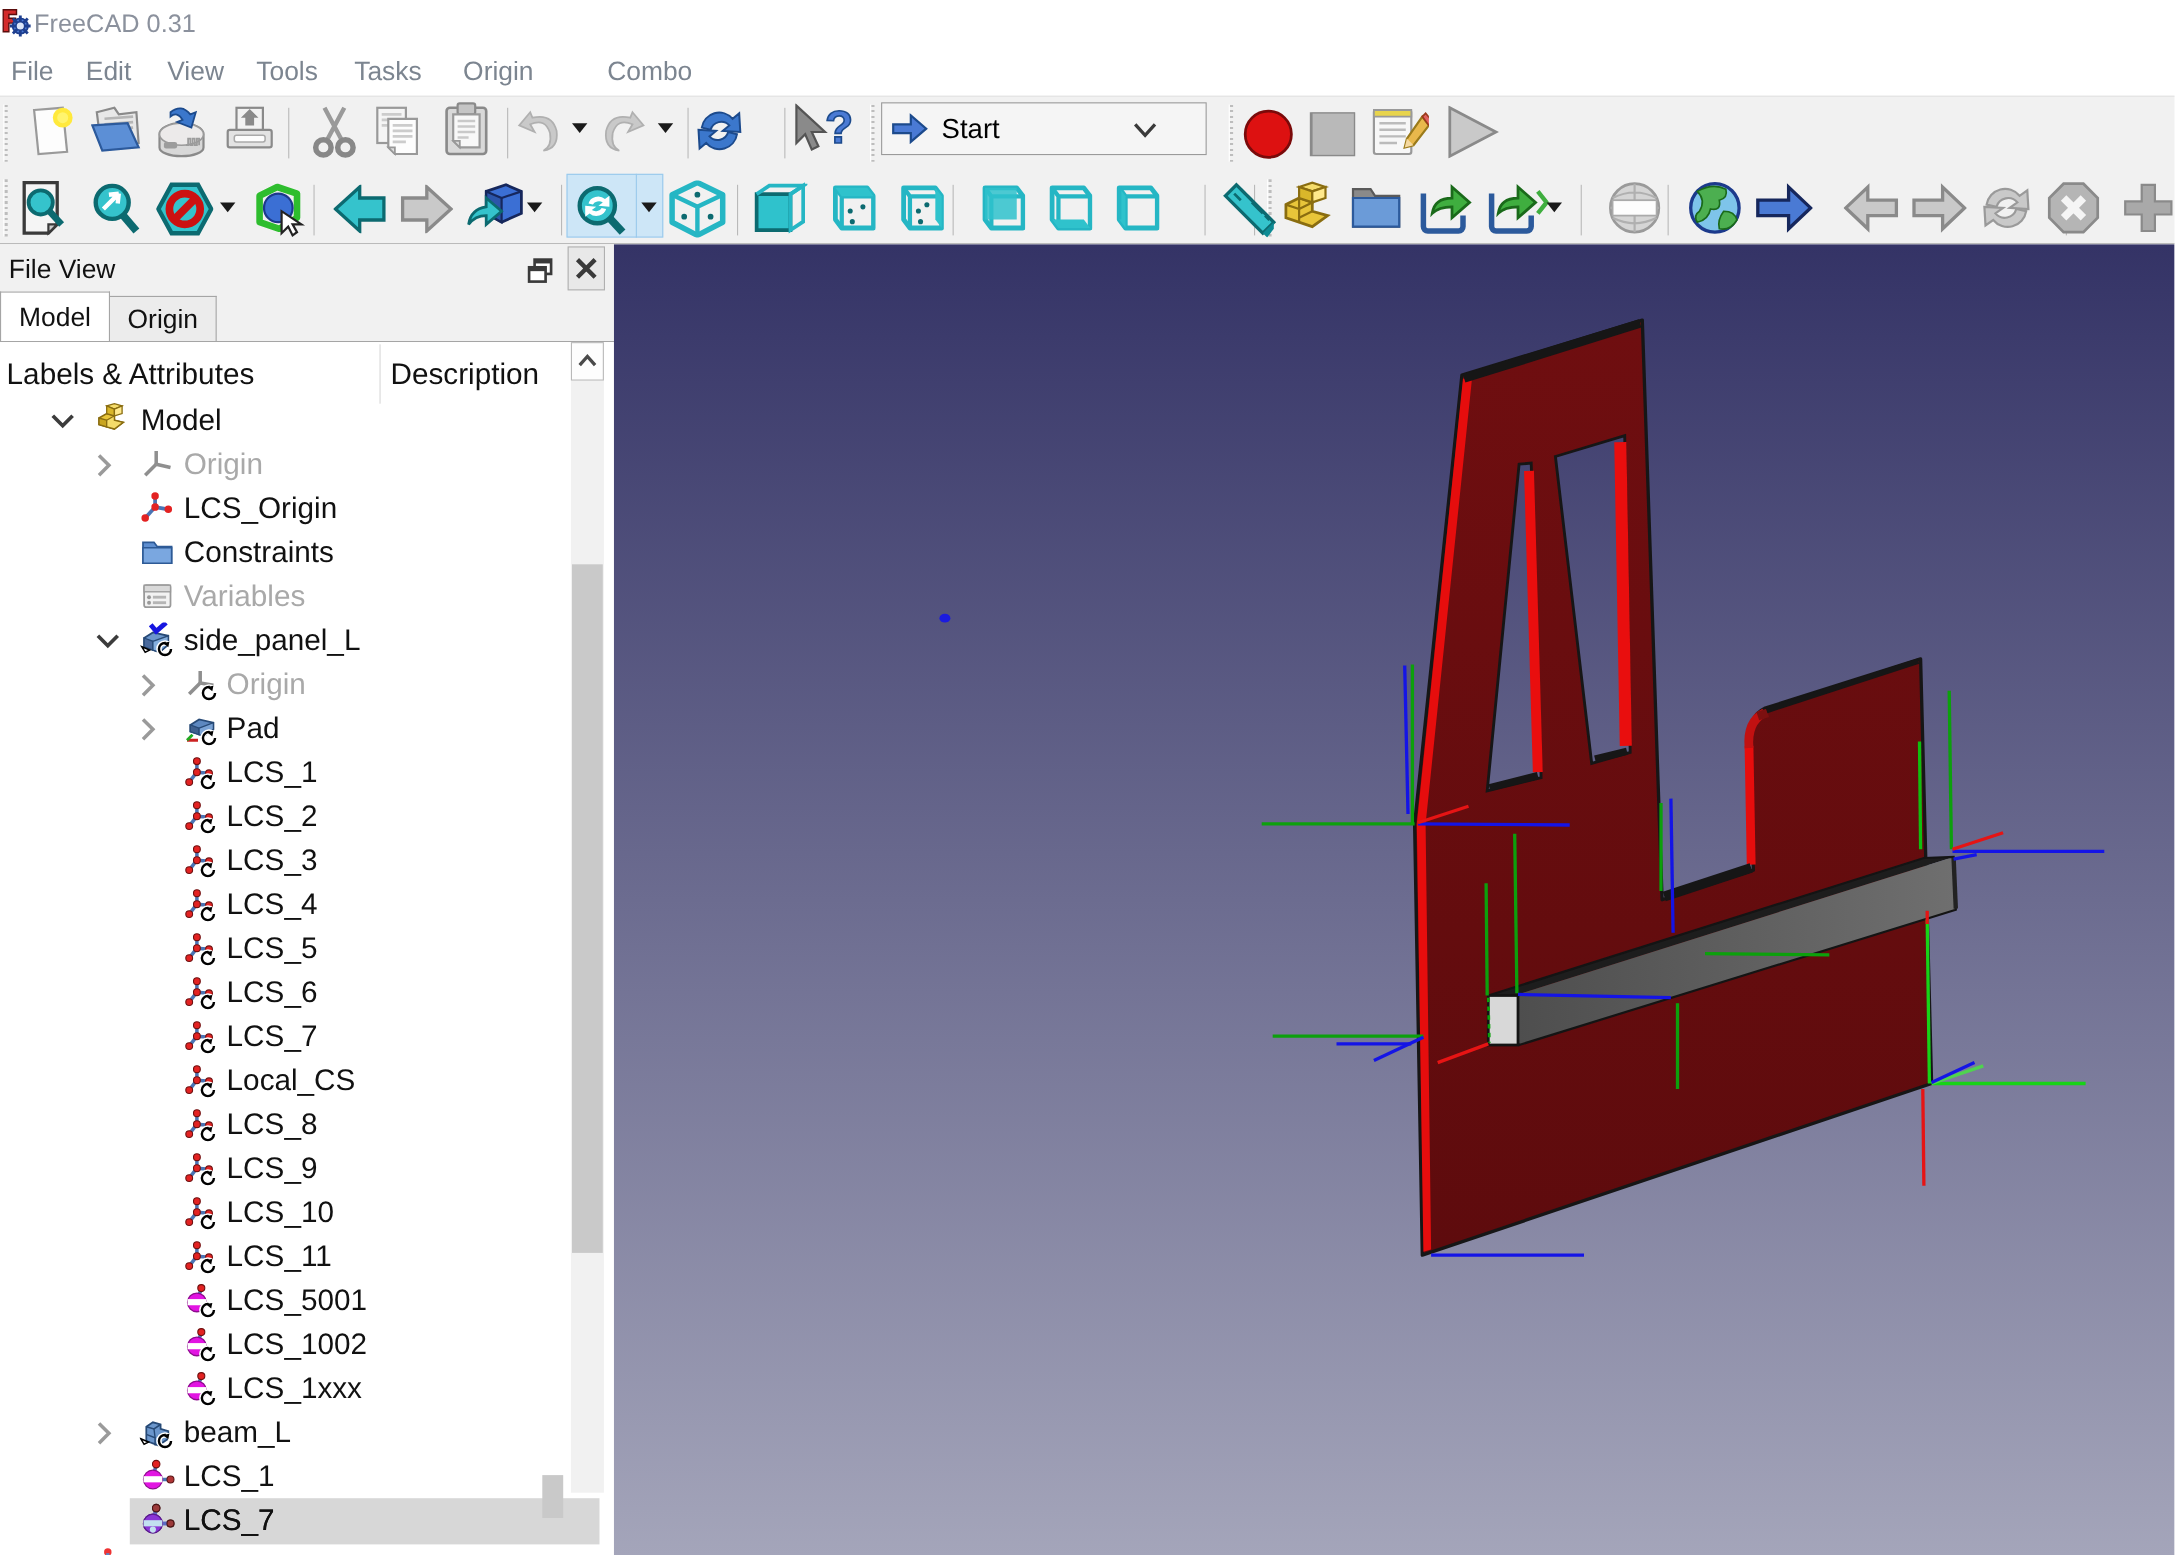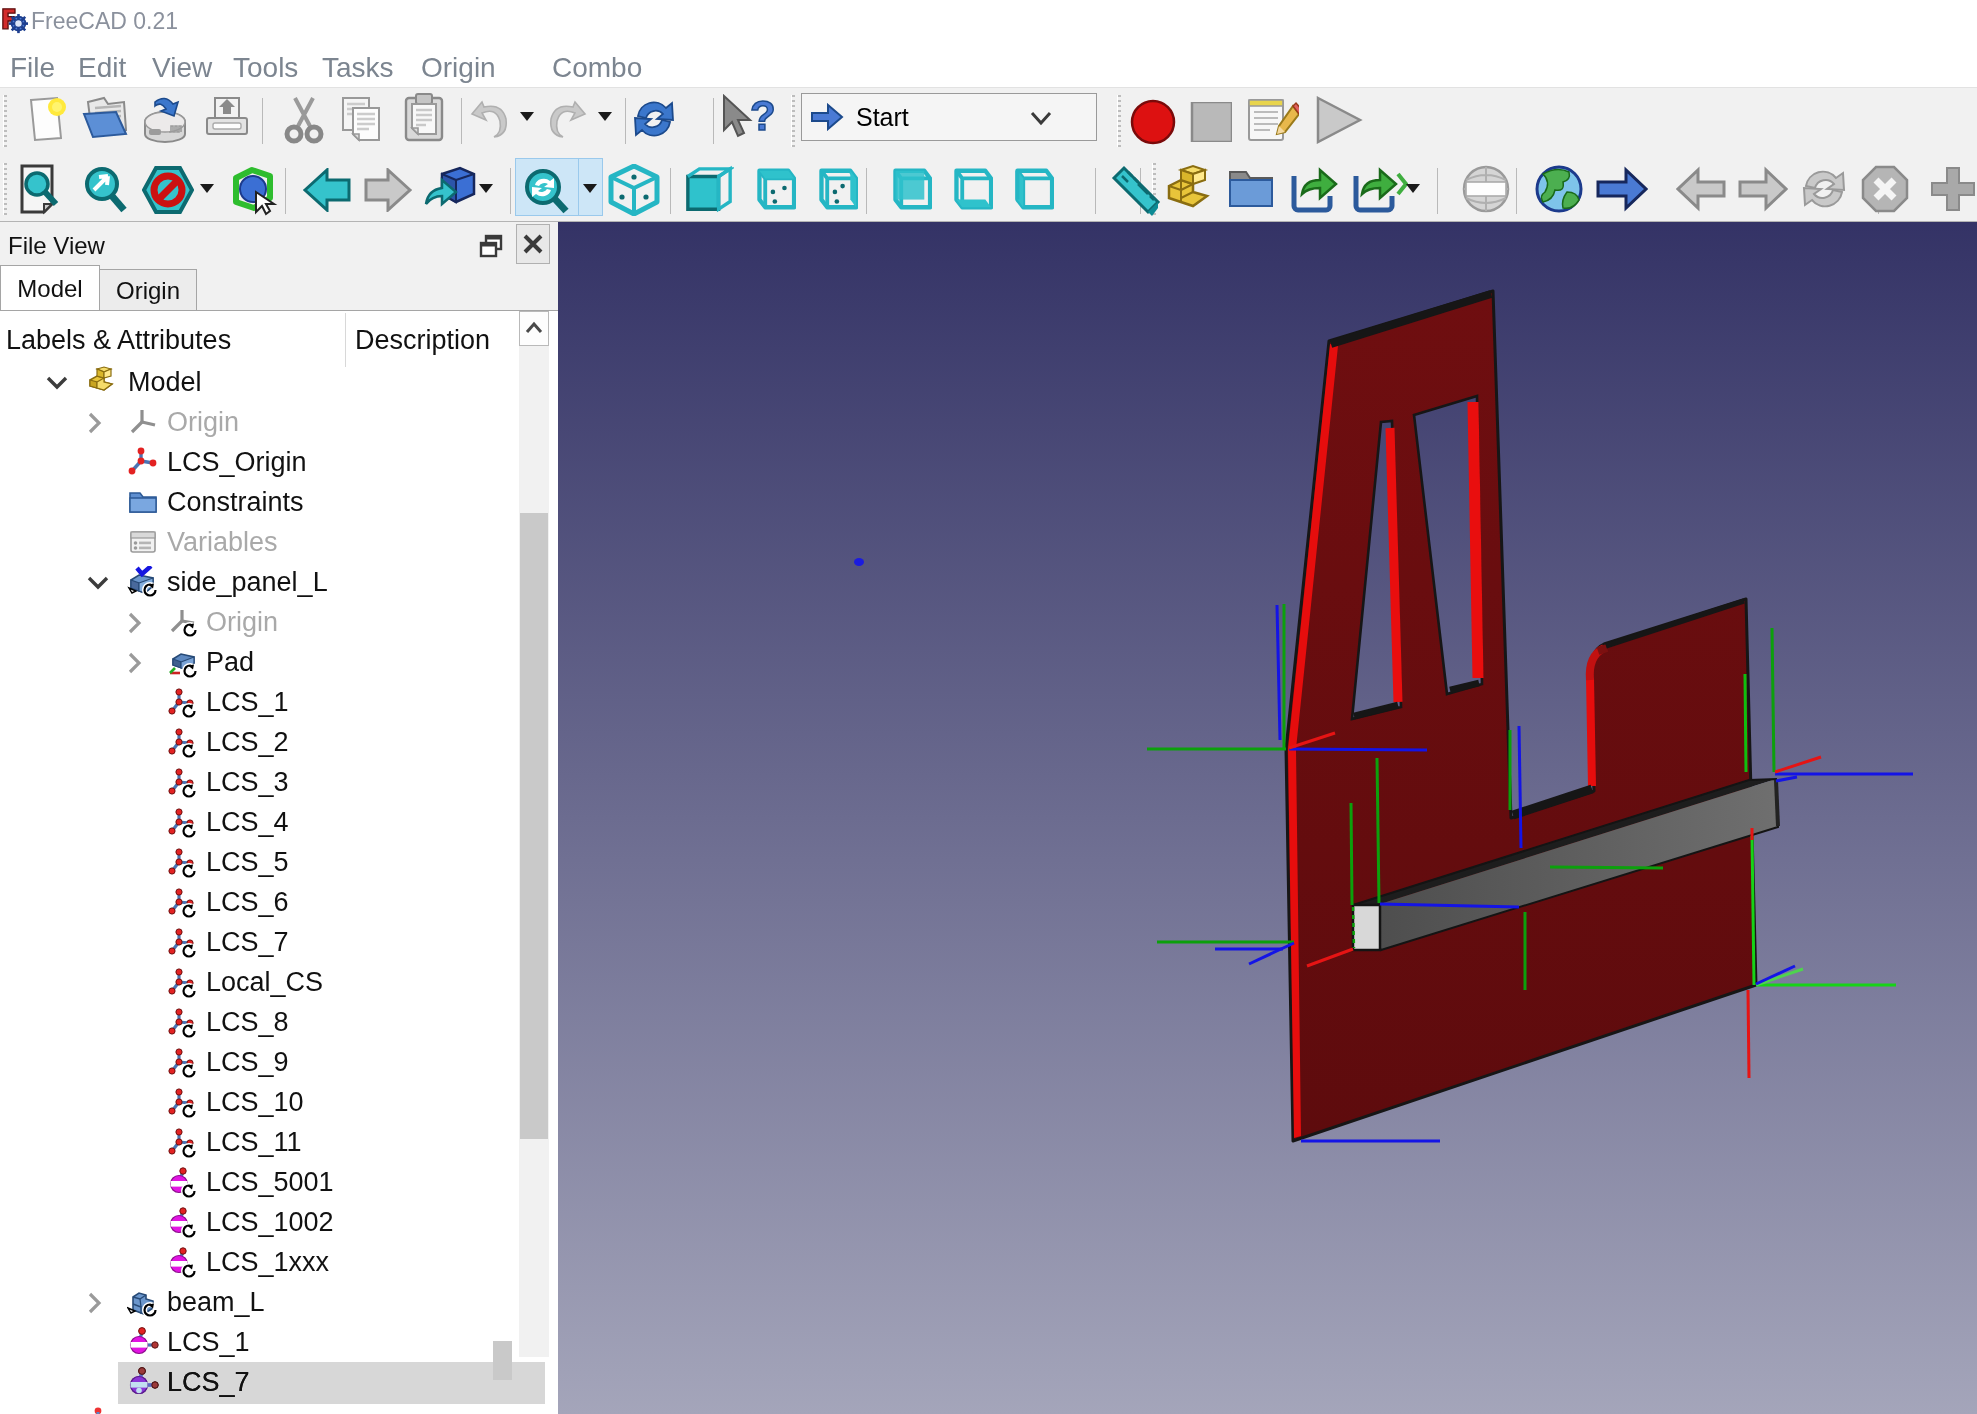--- a/index.html
+++ b/index.html
@@ -4,21 +4,21 @@
 <style>
   * { margin:0; padding:0; box-sizing:border-box; }
   html,body { width:1977px; height:1414px; overflow:hidden; background:#ffffff;
     font-family:"Liberation Sans", sans-serif; }
   .abs { position:absolute; }
   #page { position:relative; width:1977px; height:1414px; }
   
   #titlebar { left:0; top:0; width:1977px; height:44px; background:#fff; }
   #titletext { left:31px; top:8px; font-size:23px; color:#8b919d; }
   #menubar { left:0; top:44px; width:1977px; height:43px; background:#fff; }
-  .menuitem { position:absolute; top:52px; font-size:28px; color:#7c8590; }
+  .menuitem { position:absolute; top:52px; font-size:24px; color:#7c8590; }
   
   #toolbars { left:0; top:87px; width:1977px; height:135px; background:#f1f1f1;
      border-top:1px solid #e2e2e2; border-bottom:1px solid #b4b4b4; }
   .tsep1 { position:absolute; top:10px; height:46px; width:1px; background:#b9b9b9; }
   .tsep2 { position:absolute; top:80px; height:46px; width:1px; background:#b9b9b9; }
   .handle { position:absolute; width:4px; height:52px;
      background-image:repeating-linear-gradient(to bottom,#bdbdbd 0 2px,#f1f1f1 2px 5px);
      border-left:1px solid #fff; }
   .ticon { position:absolute; }
   .dd { position:absolute; width:0; height:0; border-left:7px solid transparent;
@@ -64,21 +64,21 @@
       <circle cx="19" cy="20" r="8"></circle>
       <g stroke-width="3">
         <line x1="19" y1="9" x2="19" y2="31"></line>
           <line x1="8" y1="20" x2="30" y2="20"></line>
         <line x1="11.2" y1="12.2" x2="26.8" y2="27.8"></line>
           <line x1="26.8" y1="12.2" x2="11.2" y2="27.8"></line>
       </g>
     </g>
     <circle cx="19" cy="20" r="4.5" fill="#dce6f8" stroke="#1e3f8f" stroke-width="1.5"></circle>
   </svg>
-  <div class="abs" id="titletext">FreeCAD 0.21</div>
+  <div class="abs" id="titletext">FreeCAD 0.31</div>
 
   <div class="abs" id="menubar"></div>
   <div class="menuitem" style="left:10px">File</div>
   <div class="menuitem" style="left:78px">Edit</div>
   <div class="menuitem" style="left:152px">View</div>
   <div class="menuitem" style="left:233px">Tools</div>
   <div class="menuitem" style="left:322px">Tasks</div>
   <div class="menuitem" style="left:421px">Origin</div>
   <div class="menuitem" style="left:552px">Combo</div>
 

